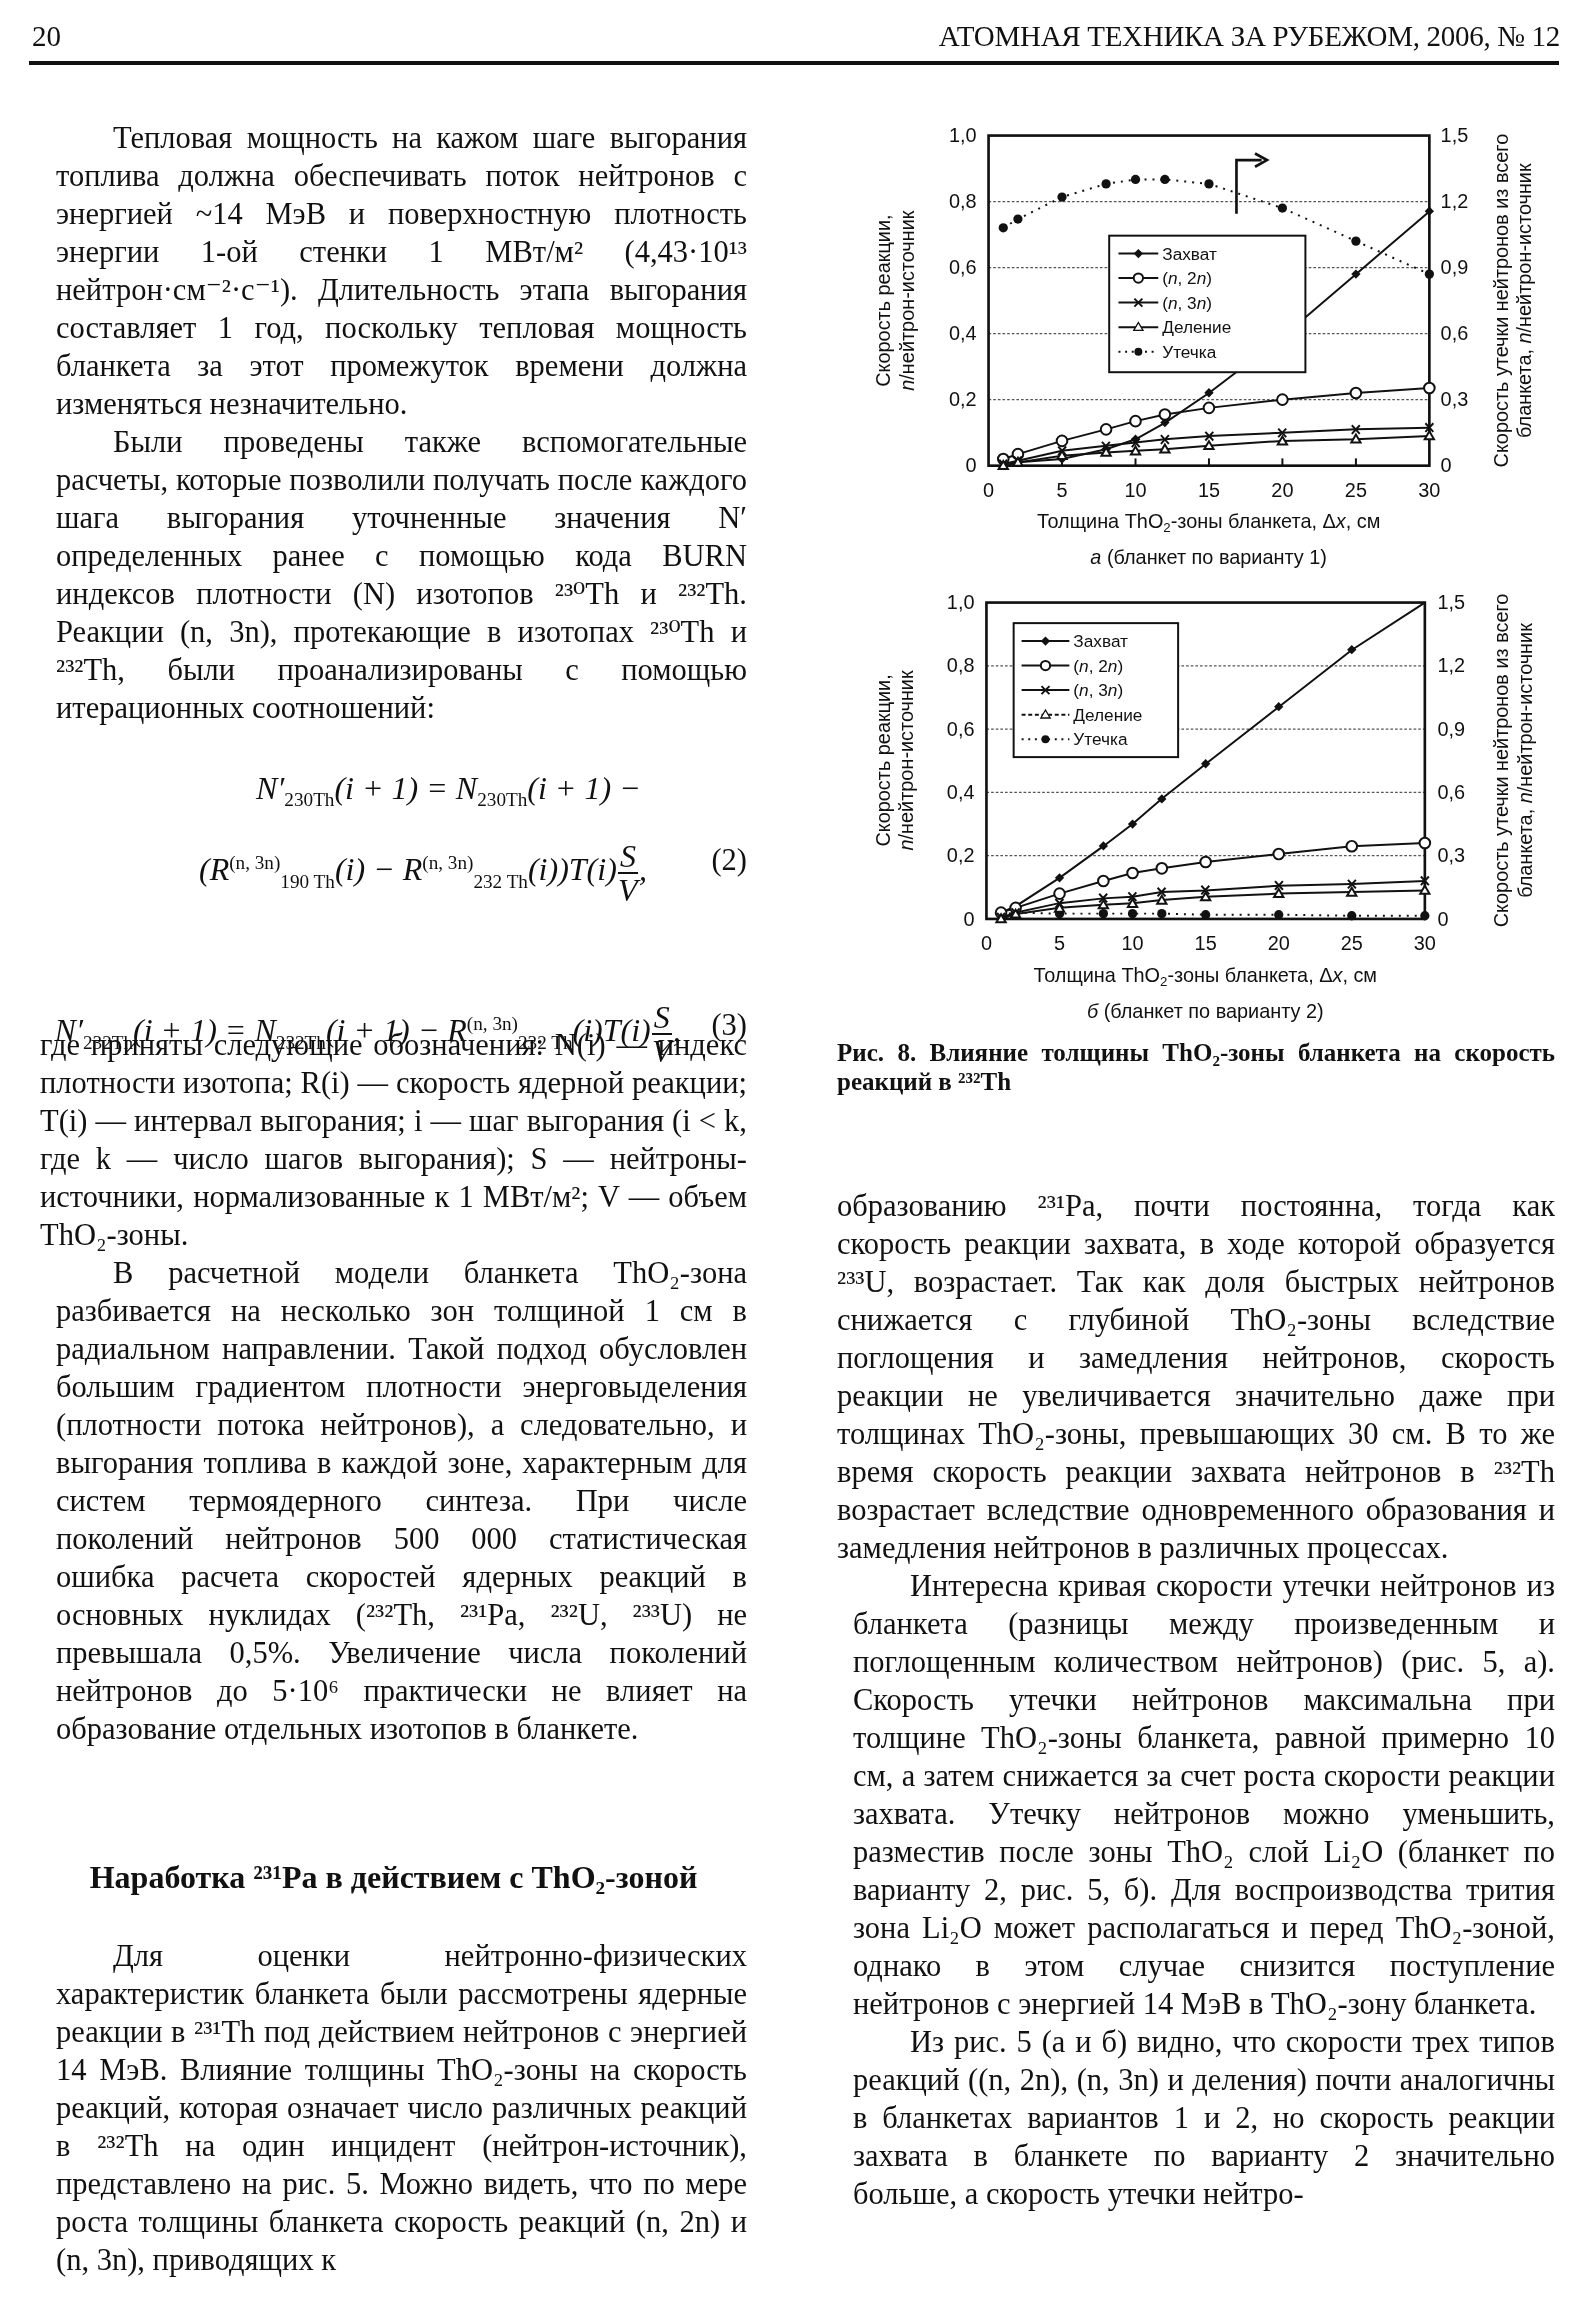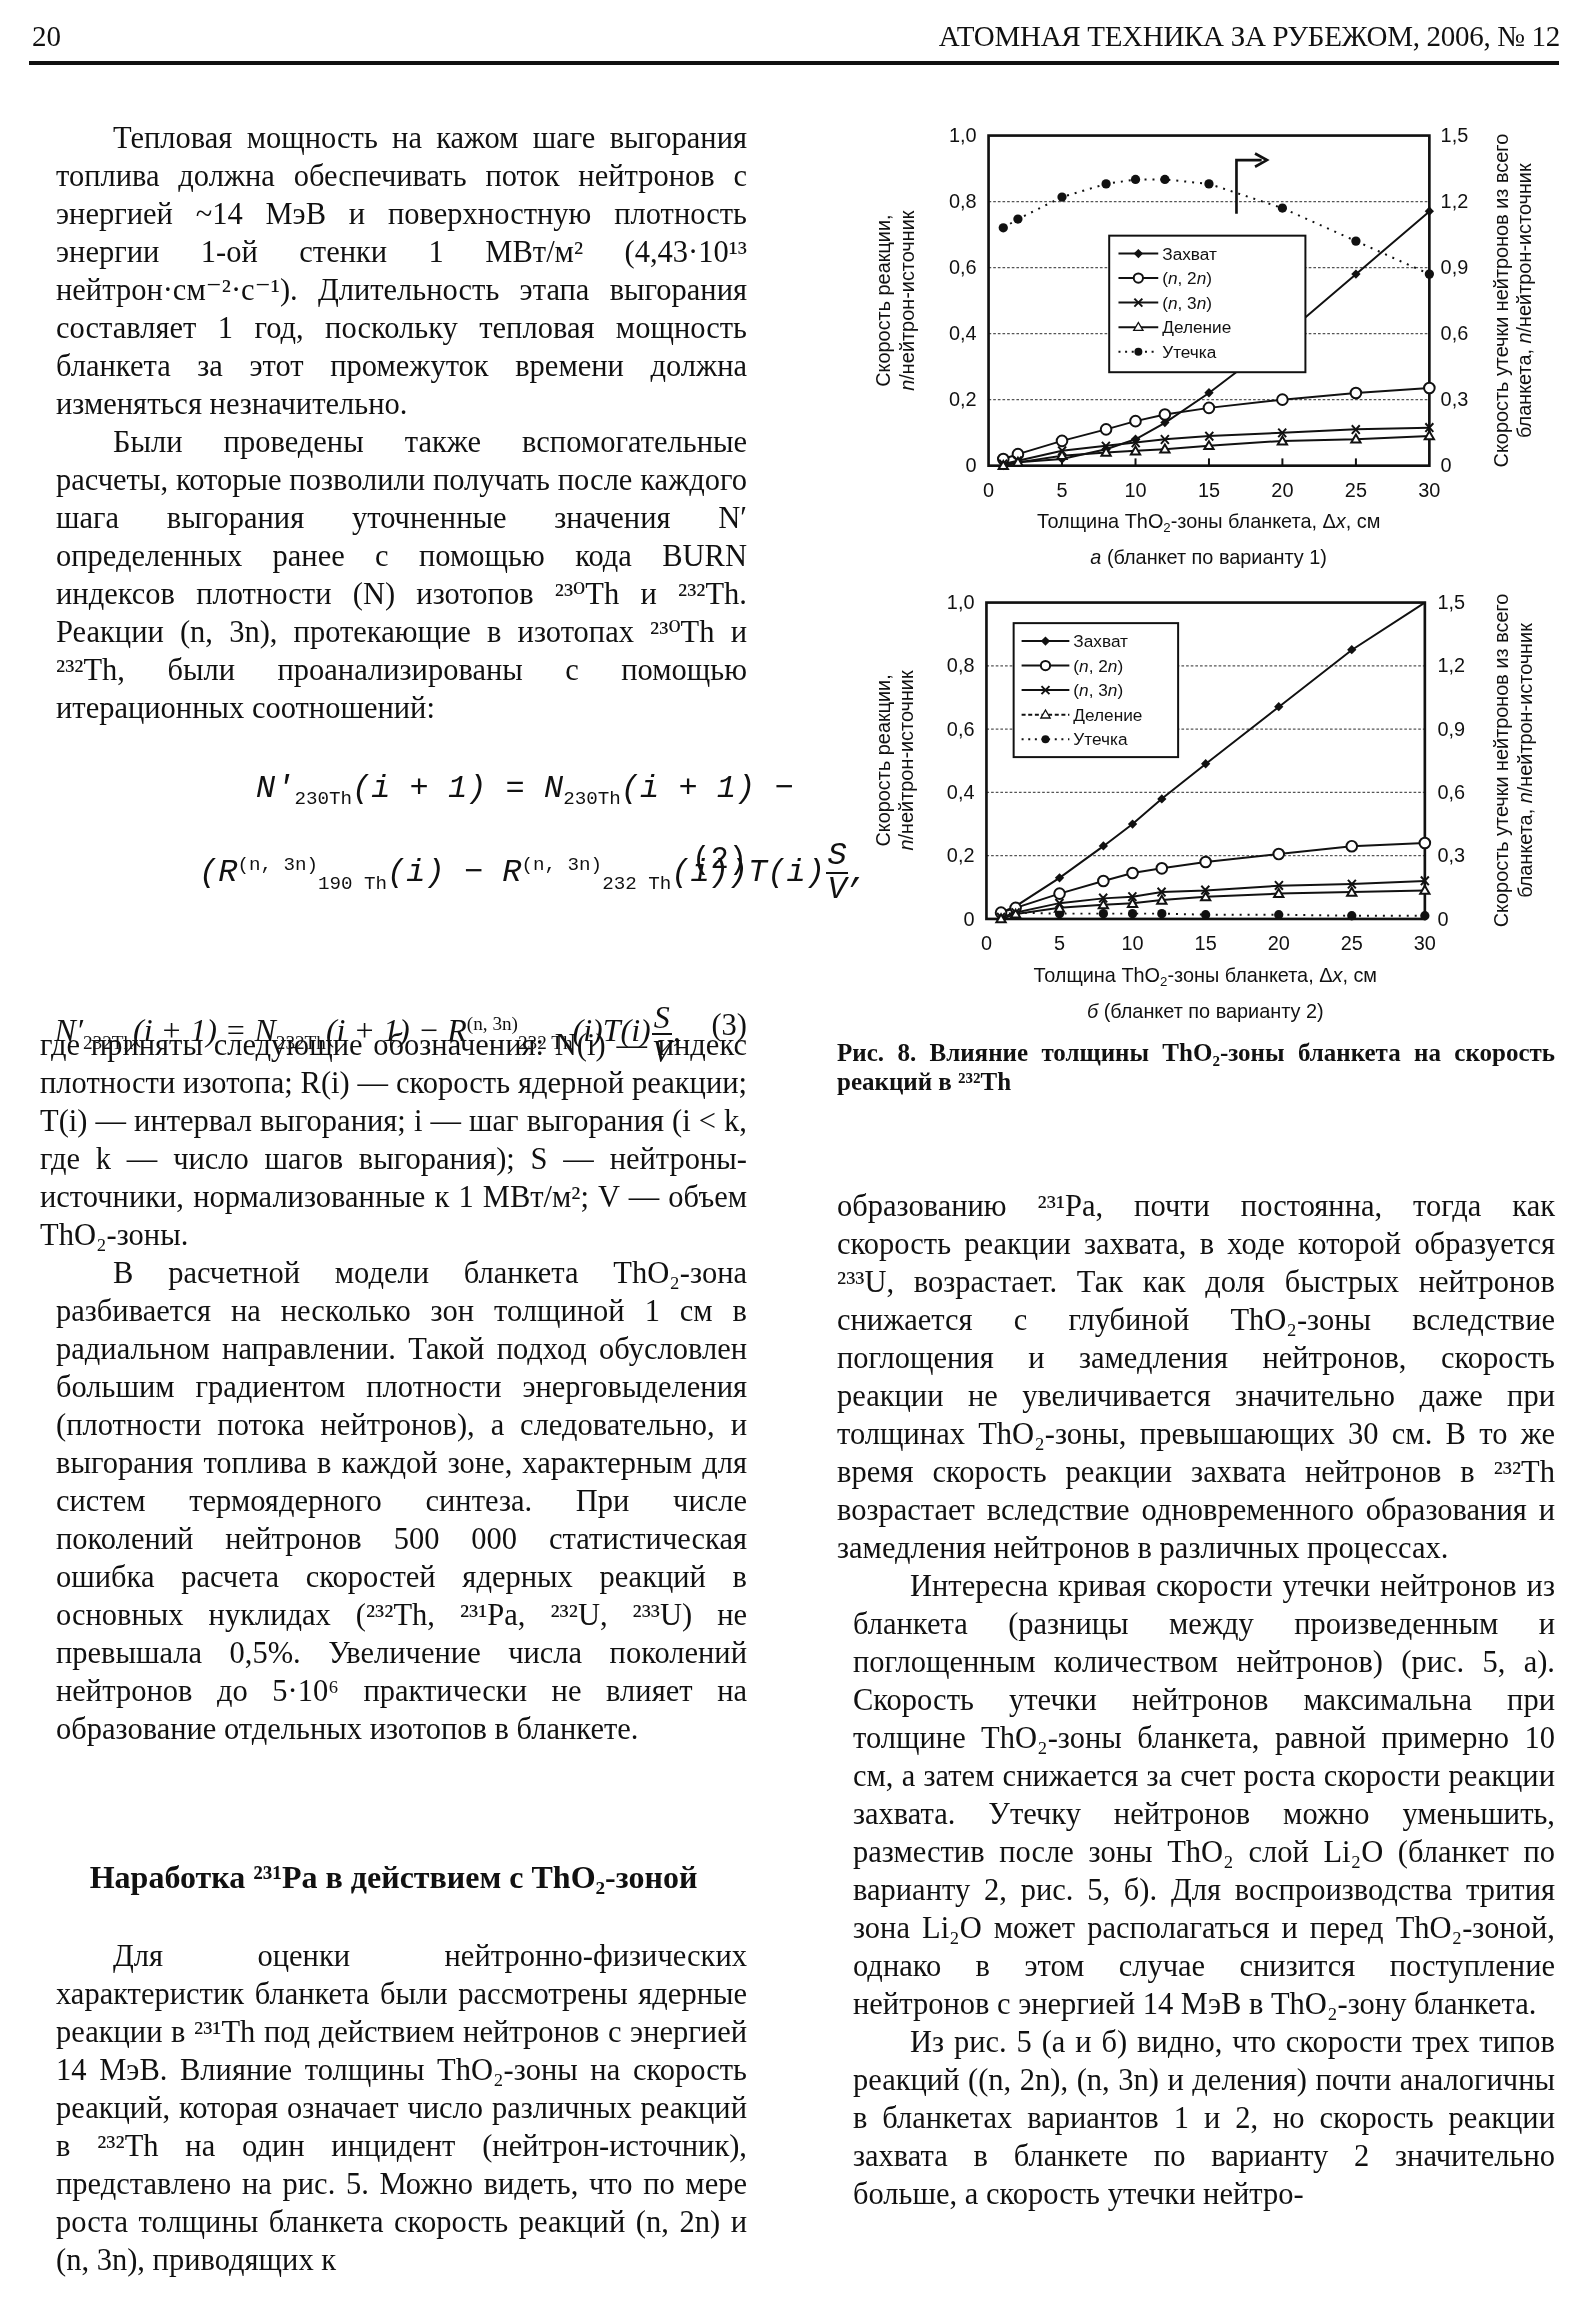--- a/index.html
+++ b/index.html
@@ -38,21 +38,21 @@
   <span class="page-num">20</span>
   <span class="journal">АТОМНАЯ ТЕХНИКА ЗА РУБЕЖОМ, 2006, № 12</span>
 </div>
 <div class="rule"></div>
 
 <div class="col col-left">
   <p class="ind">Тепловая мощность на кажом шаге выгорания топлива должна обеспечивать поток нейтронов с энергией ~14 МэВ и поверхностную плотность энергии 1-ой стенки 1 МВт/м² (4,43·10¹³ нейтрон·см⁻²·с⁻¹). Длительность этапа выгорания составляет 1 год, поскольку тепловая мощность бланкета за этот промежуток времени должна изменяться незначительно.</p>
   <p class="ind">Были проведены также вспомогательные расчеты, которые позволили получать после каждого шага выгорания уточненные значения N′ определенных ранее с помощью кода BURN индексов плотности (N) изотопов ²³⁰Th и ²³²Th. Реакции (n, 3n), протекающие в изотопах ²³⁰Th и ²³²Th, были проанализированы с помощью итерационных соотношений:</p>
 </div>
 
-<div class="eq-block" style="top:770px; height:259px;font-family:Liberation Mono, monospace;">
+<div class="eq-block" style="top:770px; height:259px;">
   <div class="eq-line" style="left:216px; top:0px; font-size:32px; font-style:italic;">
     N′<sub class="sbs">230</sub><sub class="sbs">Th</sub>(i + 1) = N<sub class="sbs">230</sub><sub class="sbs">Th</sub>(i + 1) −
   </div>
   <div class="eq-line" style="left:159px; top:70px; font-size:32px; font-style:italic;">
     (R<sup class="sbs">(n, 3n)</sup><sub class="sbs">190 Th</sub>(i) − R<sup class="sbs">(n, 3n)</sup><sub class="sbs">232 Th</sub>(i))T(i)<span class="frac"><span class="num">S</span><span>V</span></span>,
   </div>
   <span class="eq-num" style="top:73px; font-size:30.5px;">(2)</span>
 </div>
 
 <div class="eq-block" style="top:1001px; height:80px;text-decoration:underline;">

